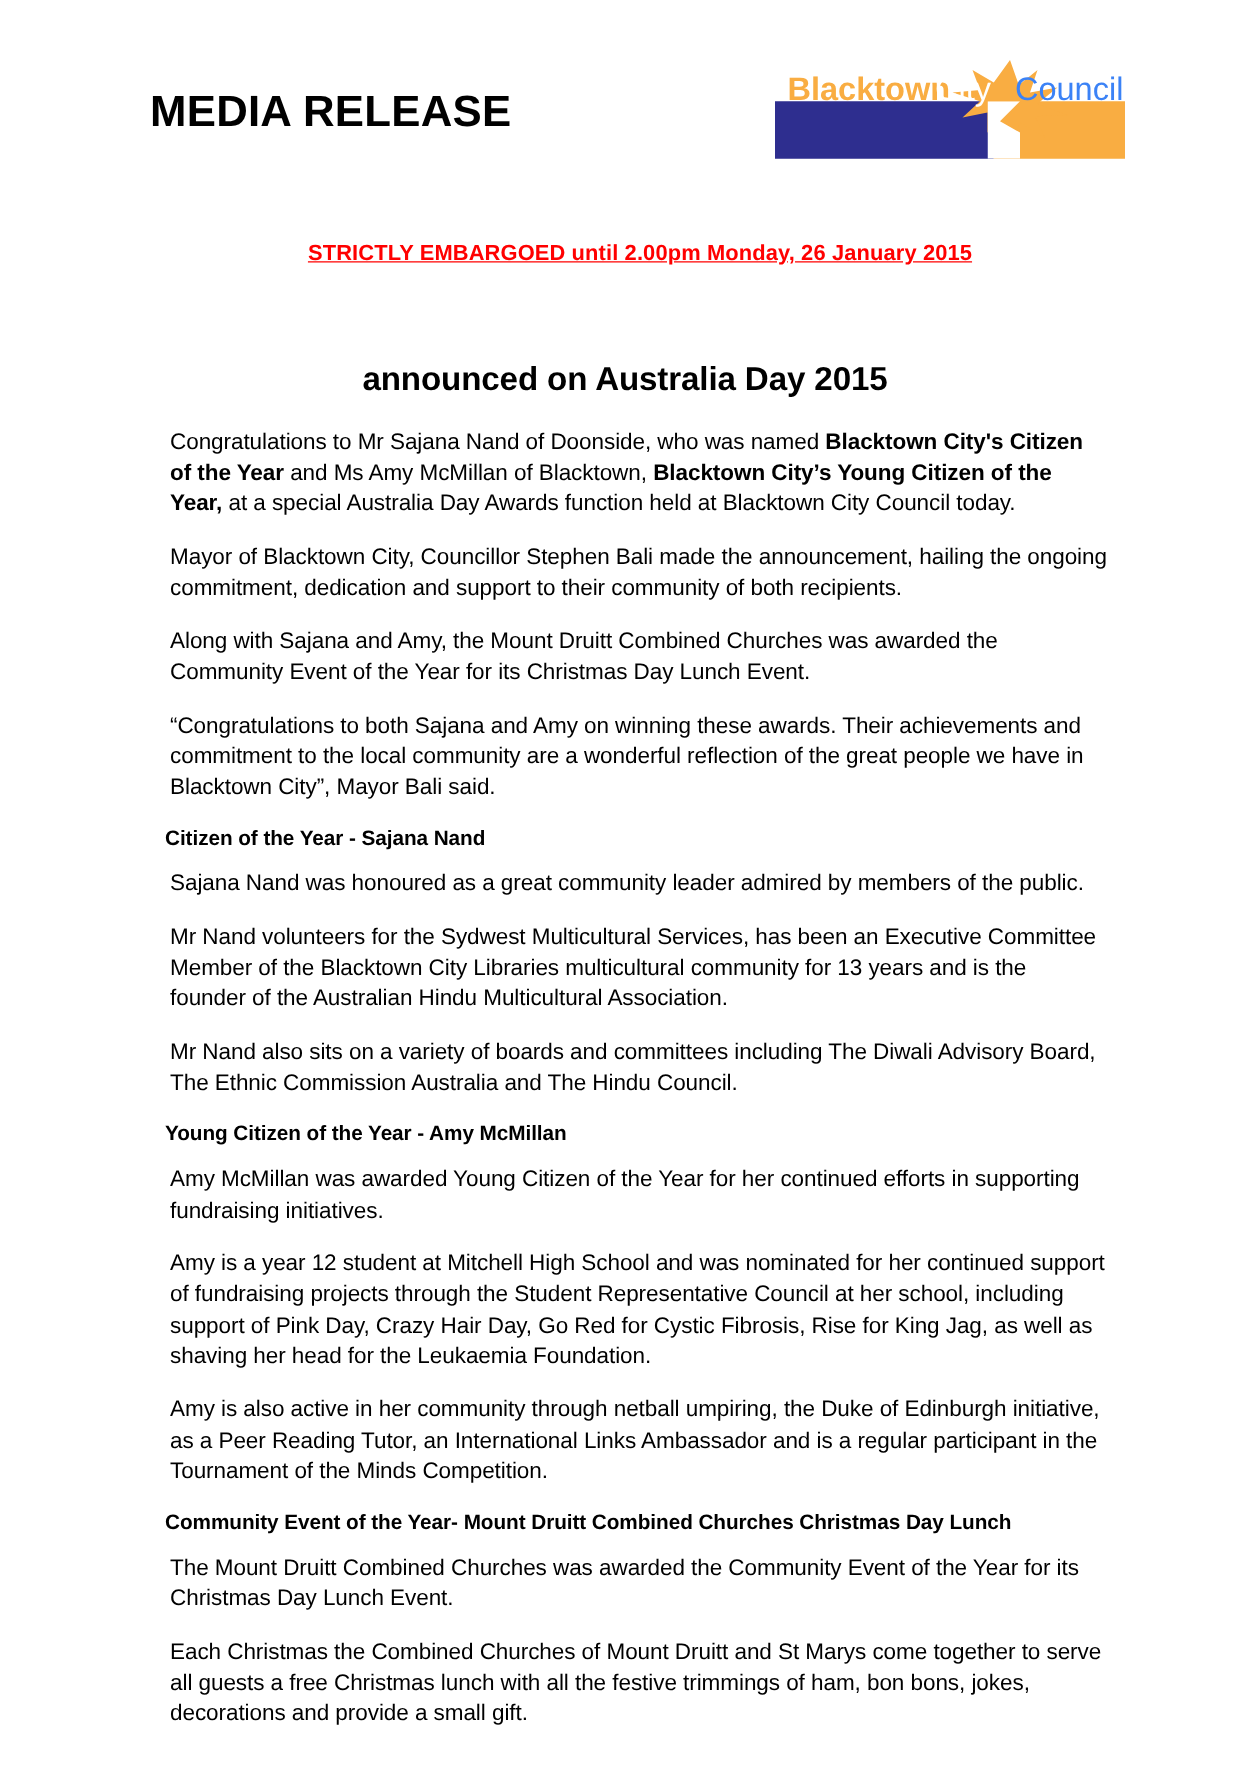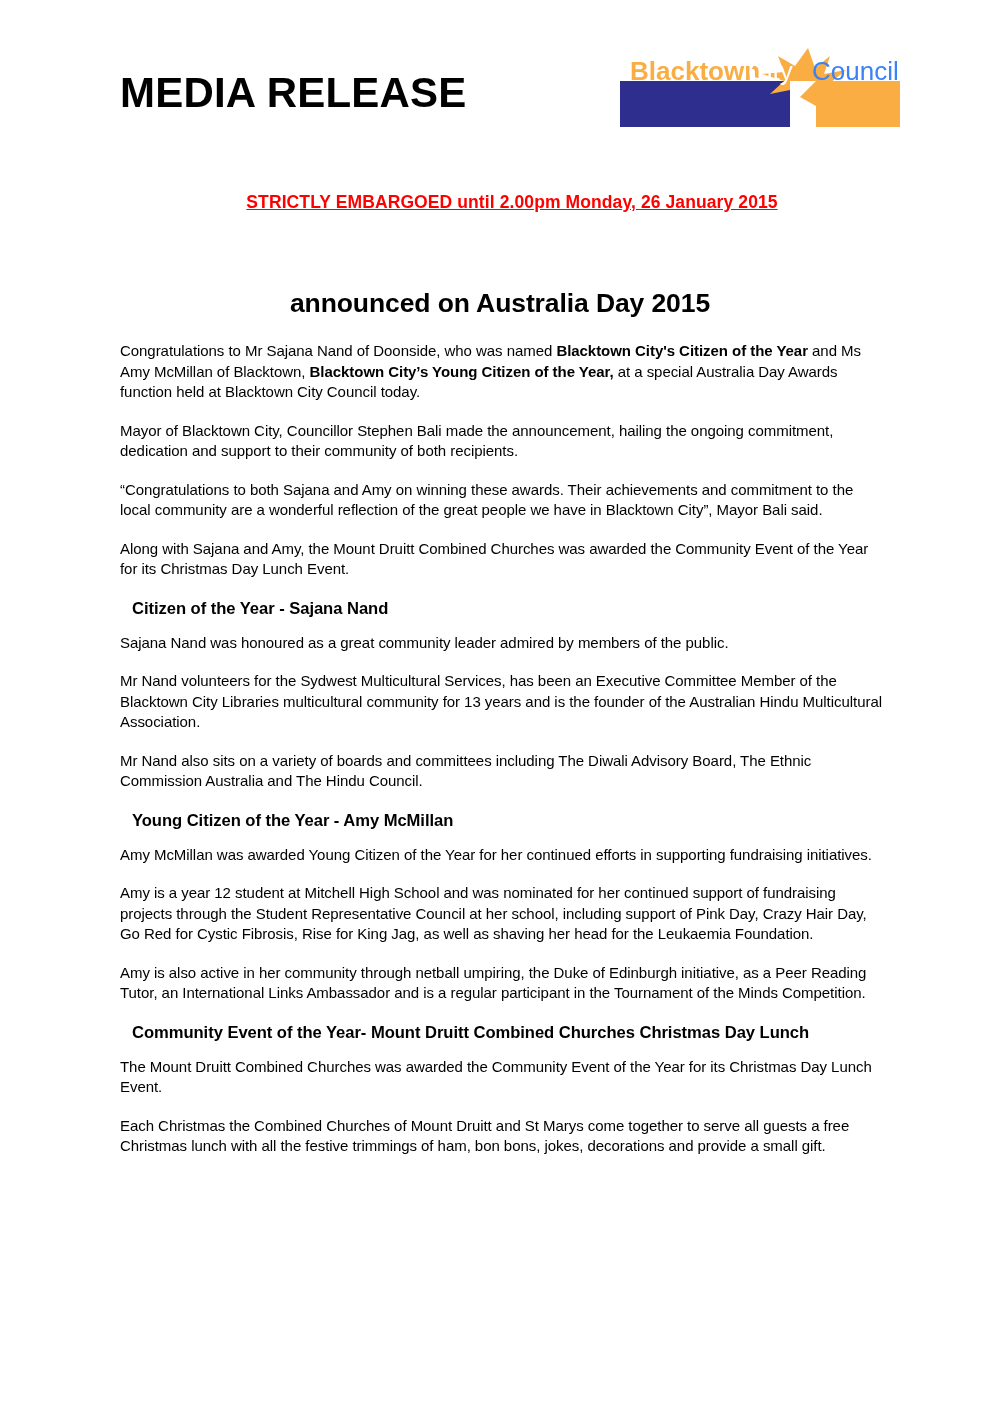--- a/index.html
+++ b/index.html
@@ -29,21 +29,21 @@
     position: absolute;
     left: 0;
     top: 48px;
     width: 1000px;
     height: 105px;
   }
   .media-release-title {
     position: absolute;
     left: 120px;
     top: 24px;
-    font-size: 42px;
+    font-size: 35px;
     font-weight: bold;
     letter-spacing: 0.2px;
     line-height: 1;
     white-space: nowrap;
   }
 
   
   .logo {
     position: absolute;
     left: 620px;
@@ -142,23 +142,23 @@
   }
 
   
   .body-area {
     position: absolute;
     left: 120px;
     top: 341px;
     width: 766px;
   }
   .para {
-    font-size: 15px;
+    font-size: 18px;
     line-height: 1.37;
-    margin: 0 0 18px 0;
+    margin: 0 0 18px 16px;
     letter-spacing: -0.05px;
   }
   .para.tight {
     margin-bottom: 0;
   }
   .para b {
     font-weight: bold;
   }
   .sub-heading {
     font-size: 16.6px;
@@ -204,23 +204,23 @@
   </div>
 
   <div class="body-area">
 
     <p class="para">
       <span>Congratulations to Mr Sajana Nand of Doonside, who was named </span><b>Blacktown City's Citizen of the Year</b><span> and Ms Amy McMillan of Blacktown, </span><b>Blacktown City’s Young Citizen of the Year,</b><span> at a special Australia Day Awards function held at Blacktown City Council today.</span>
     </p>
 
     <p class="para">Mayor of Blacktown City, Councillor Stephen Bali made the announcement, hailing the ongoing commitment, dedication and support to their community of both recipients.</p>
 
+    <p class="para">Along with Sajana and Amy, the Mount Druitt Combined Churches was awarded the Community Event of the Year for its Christmas Day Lunch Event.</p>
+
     <p class="para">“Congratulations to both Sajana and Amy on winning these awards. Their achievements and commitment to the local community are a wonderful reflection of the great people we have in Blacktown City”, Mayor Bali said.</p>
-
-    <p class="para">Along with Sajana and Amy, the Mount Druitt Combined Churches was awarded the Community Event of the Year for its Christmas Day Lunch Event.</p>
 
     <p class="sub-heading">Citizen of the Year - Sajana Nand</p>
     <p class="para">Sajana Nand was honoured as a great community leader admired by members of the public.</p>
 
     <p class="para">Mr Nand volunteers for the Sydwest Multicultural Services, has been an Executive Committee Member of the Blacktown City Libraries multicultural community for 13 years and is the founder of the Australian Hindu Multicultural Association.</p>
 
     <p class="para">Mr Nand also sits on a variety of boards and committees including The Diwali Advisory Board, The Ethnic Commission Australia and The Hindu Council.</p>
 
     <p class="sub-heading">Young Citizen of the Year - Amy McMillan</p>
     <p class="para">Amy McMillan was awarded Young Citizen of the Year for her continued efforts in supporting fundraising initiatives.</p>

